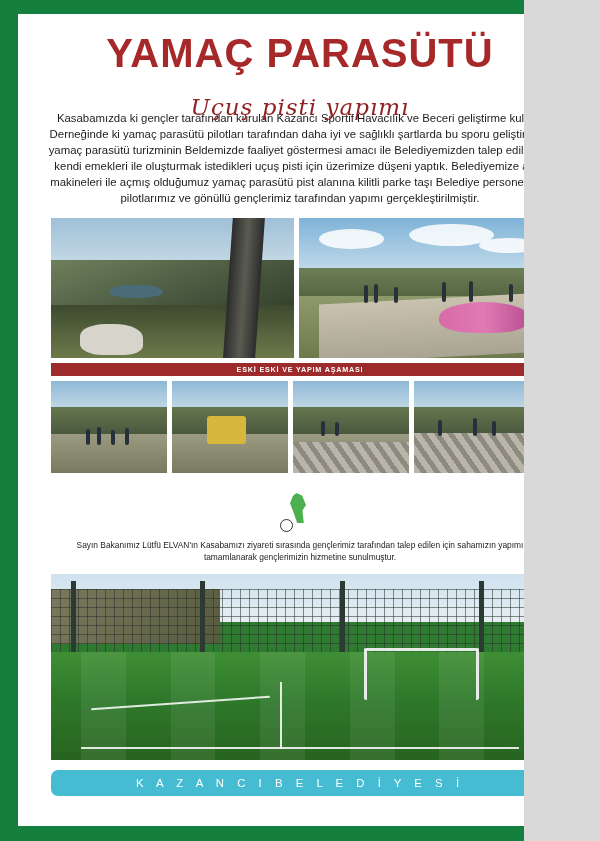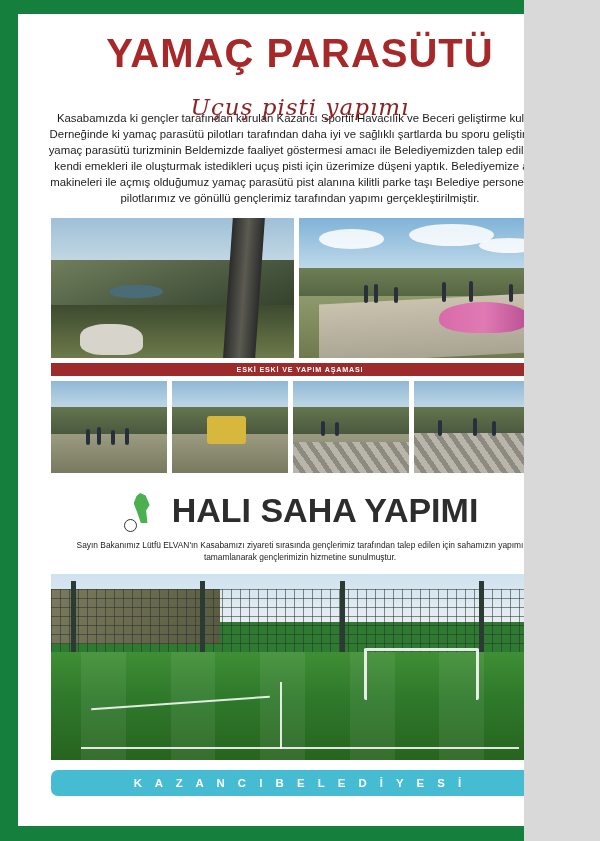--- a/index.html
+++ b/index.html
@@ -181,21 +181,21 @@
   .pitch .goal{position:absolute;right:14%;top:40%;width:22%;height:26%;
     border:3px solid #f2f2f2;border-bottom:none;border-radius:2px;opacity:.95;}
 
   
   .footer{
     margin:10px 33px 0 33px;
     height:26px;
     background:#45bcd2;
     color:#ffffff;
     display:flex;align-items:center;justify-content:center;
-    font-size:11.4px;font-weight:bold;letter-spacing:5px;border-radius:7px;
+    font-size:11.4px;font-weight:normal;letter-spacing:5px;border-radius:7px;
   }
 </style>
 </head>
 <body>
 
 <div class="page">
   <div class="sheet">
 
     <div class="title-wrap">
       <h1 class="title-main">YAMAÇ PARASÜTÜ</h1>
@@ -269,21 +269,20 @@
           <div class="fig" style="left:58%;top:43%;height:17%"></div>
         </div>
       </div>
     </div>
 
     <div class="halisaha">
       <span class="player-icon">
         <span class="body"></span>
         <span class="ball"></span>
       </span>
-      <h2>HALI SAHA YAPIMI</h2>
     </div>
 
     <p class="halisaha-text">Sayın Bakanımız Lütfü ELVAN'ın Kasabamızı ziyareti sırasında gençlerimiz tarafından talep edilen için sahamızın yapımı tamamlanarak gençlerimizin hizmetine sunulmuştur.</p>
 
     <div class="pitch">
       <div class="sky2"></div>
       <div class="hillside"></div>
       <div class="fence"></div>
       <div class="pole" style="left:4%"></div>
       <div class="pole" style="left:30%"></div>

